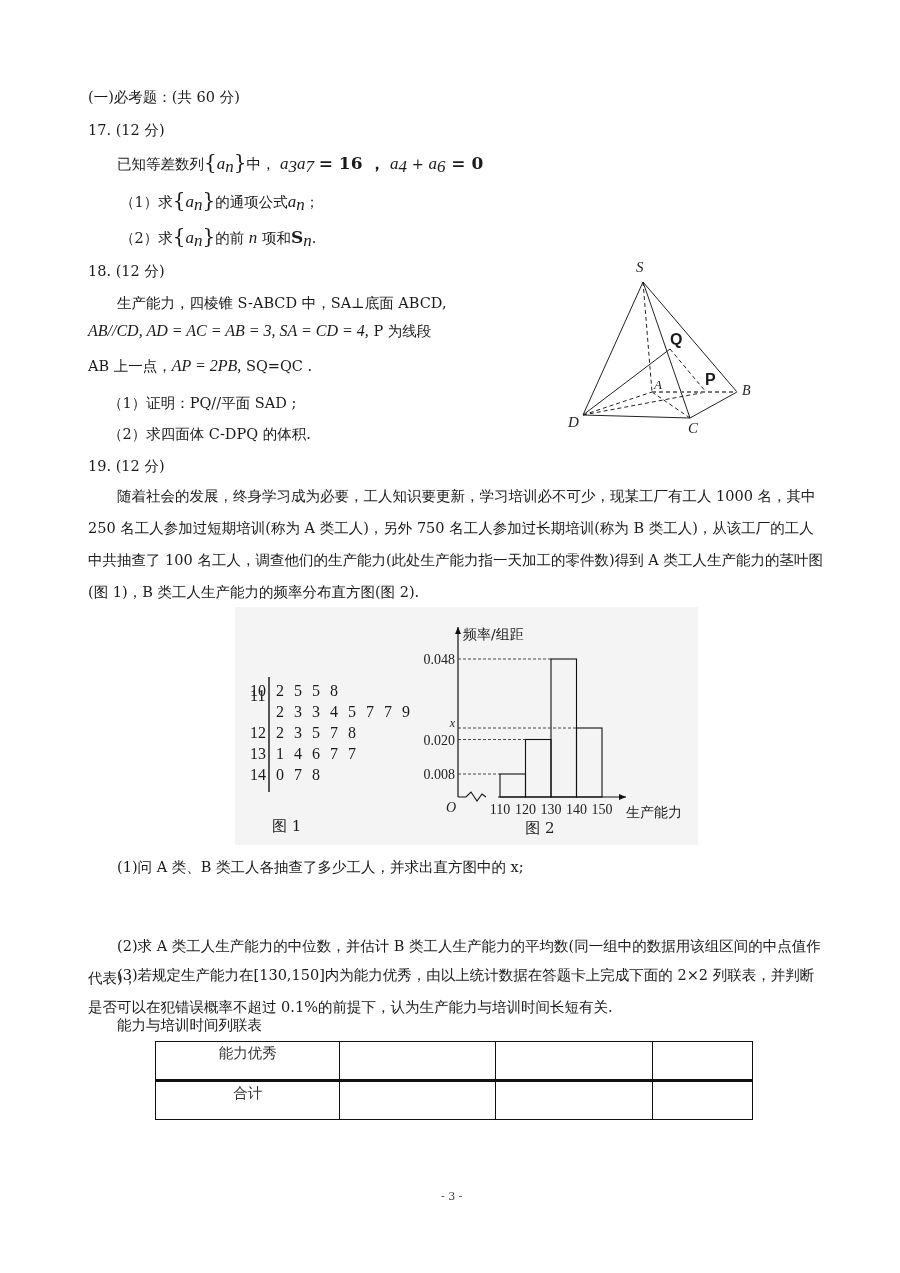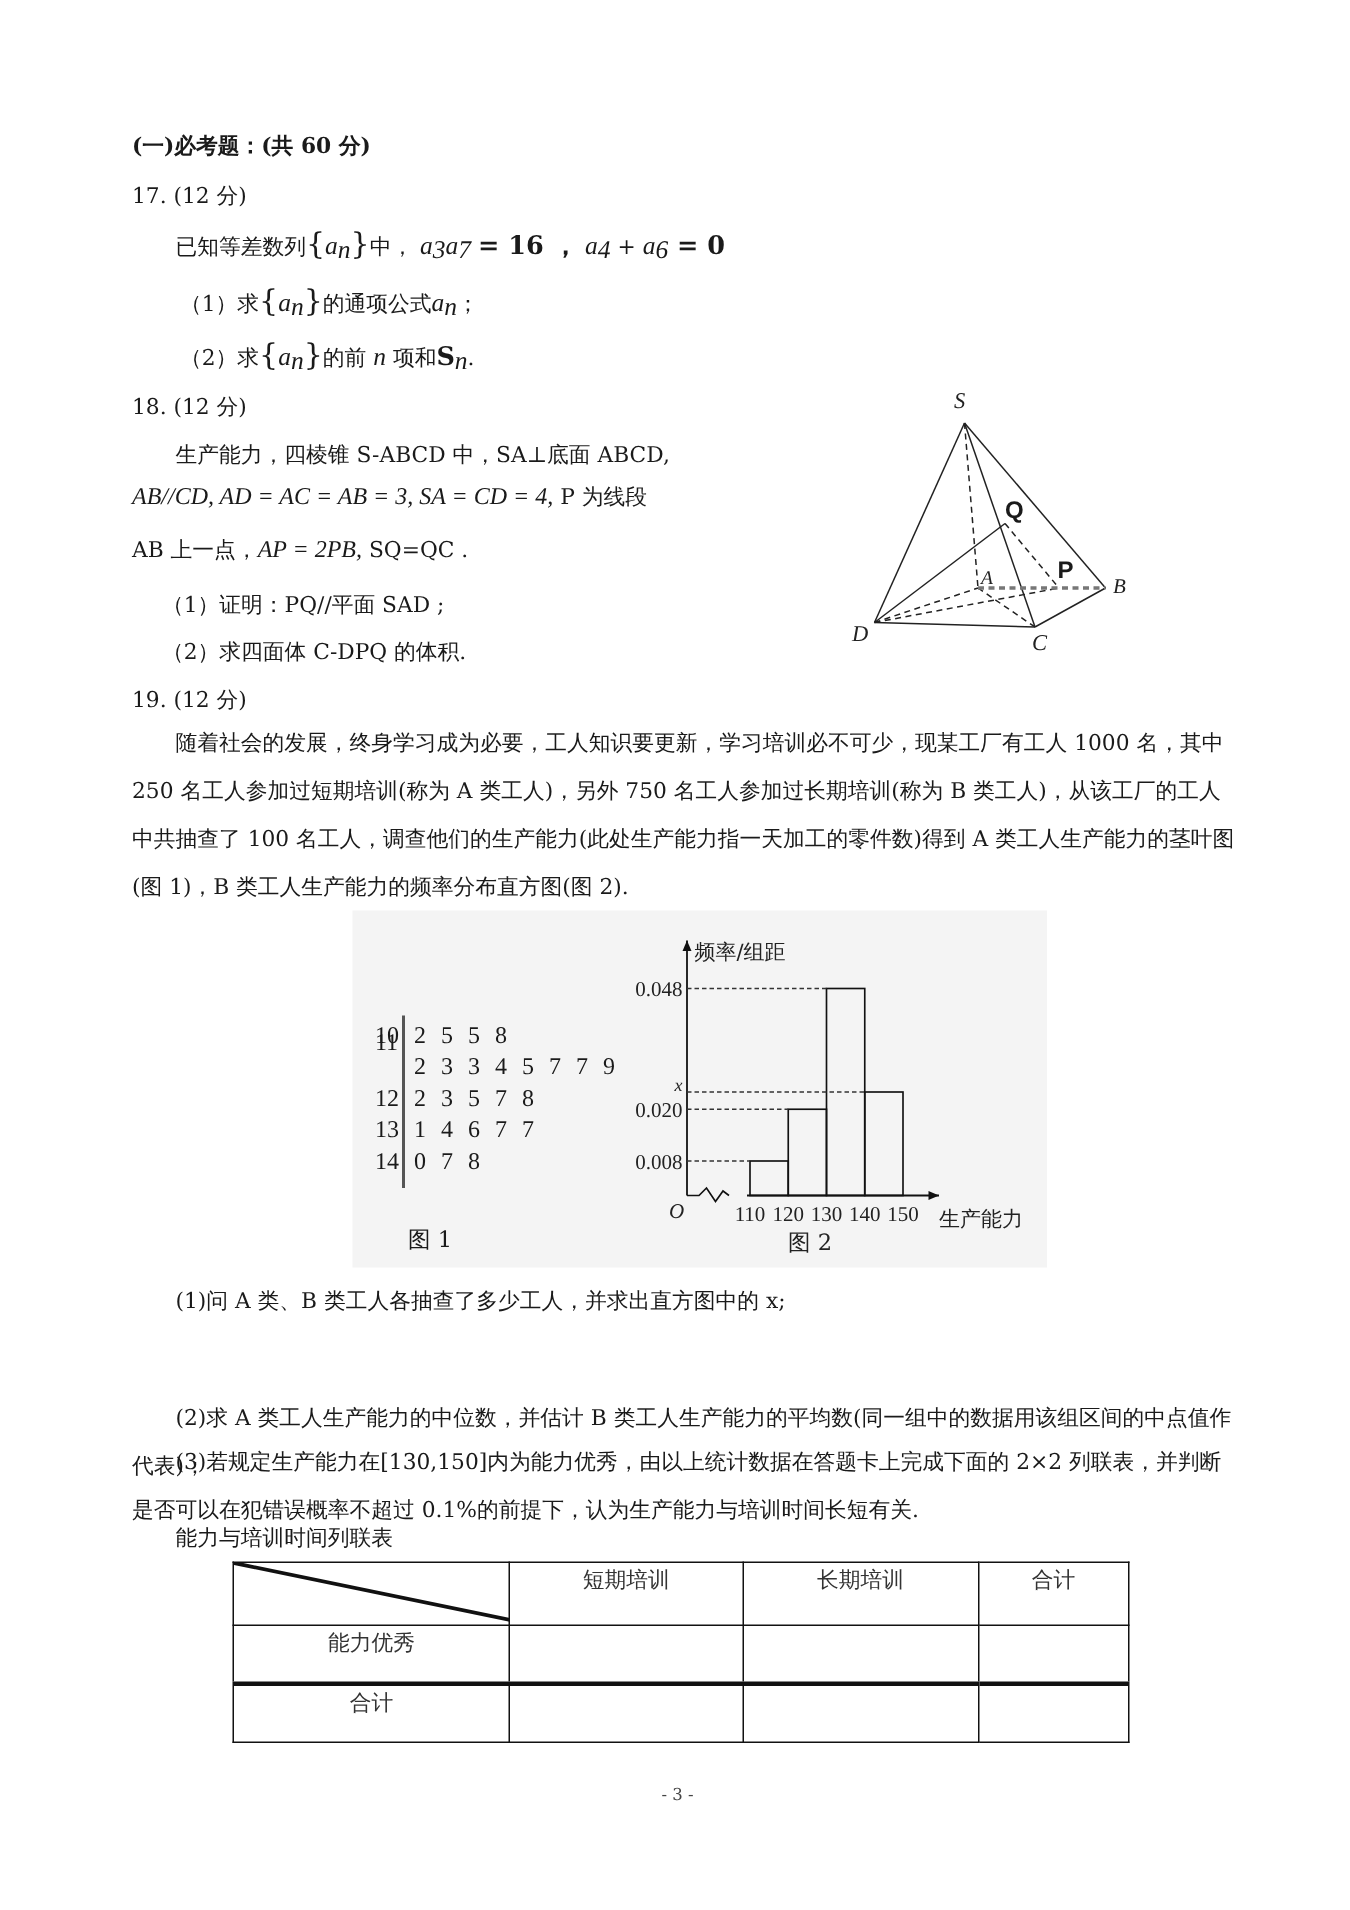--- a/index.html
+++ b/index.html
@@ -14,21 +14,21 @@
   .para { line-height: 32px; width: 740px; white-space: normal; }
   #fig-panel { position: absolute; left: 235px; top: 607px; width: 463px; height: 238px; background: #f4f4f4; }
   .stem-row { position: absolute; font-family: "Liberation Serif", serif; font-size: 16px; }
   table.ctab { border-collapse: collapse; position: absolute; left: 155px; top: 1041px; width: 598px; }
   table.ctab td { border: 1.5px solid #111; height: 34px; text-align: center; vertical-align: top; font-size: 14.5px; padding-top: 2px; color: #333; }
   table.ctab tr.thick td { border-top: 3px solid #111; }
 </style>
 </head>
 <body>
 
-<div class="abs" style="left:88px;top:88px;font-weight:bold;">(一)必考题：(共 60 分)</div>
+<div class="abs" style="left:88px;top:88px;">(一)必考题：(共 60 分)</div>
 
 <div class="abs" style="left:88px;top:121px;">
   <span>17.</span>
   <span>(12 分)</span>
 </div>
 <div class="abs ind" style="top:150px;">
   <span>已知等差数列</span><span class="brace">{</span><span class="m">a</span><sub class="m">n</sub><span class="brace">}</span><span>中，</span>
   <span class="m">a</span><sub class="m">3</sub><span class="m">a</span><sub class="m">7</sub>
   <span class="b">=   16 ，</span>
   <span class="m">a</span><sub class="m">4</sub><span> + </span><span class="m">a</span><sub class="m">6</sub><span class="b"> = 0</span>
@@ -166,30 +166,20 @@
 <div class="abs" style="left:117px;top:1016px;">能力与培训时间列联表</div>
 
 <table class="ctab">
   <colgroup>
       <col style="width:184px">
       <col style="width:155px">
       <col style="width:157px">
       <col style="width:100px">
     </colgroup>
   <tbody>
-      <tr>
-    <td style="position:relative;height:38px;">
-      <svg style="position:absolute;left:0;top:0;" width="184" height="40">
-            <line x1="0" y1="0" x2="184" y2="38" stroke="#111" stroke-width="2.5"></line>
-          </svg>
-    </td>
-    <td>短期培训</td>
-    <td>长期培训</td>
-    <td>合计</td>
-  </tr>
   <tr>
     <td>能力优秀</td>
     <td></td>
     <td></td>
     <td></td>
   </tr>
   <tr class="thick">
     <td>合计</td>
     <td></td>
     <td></td>

